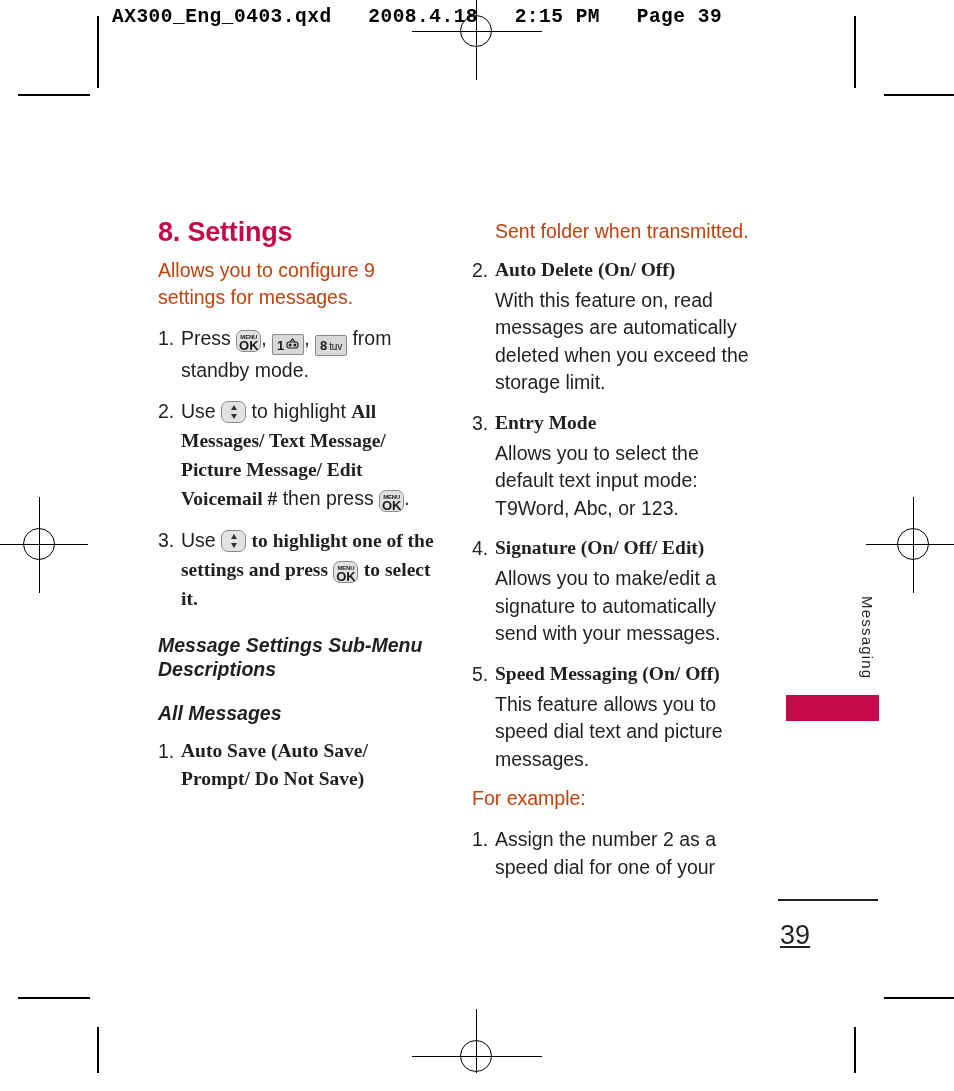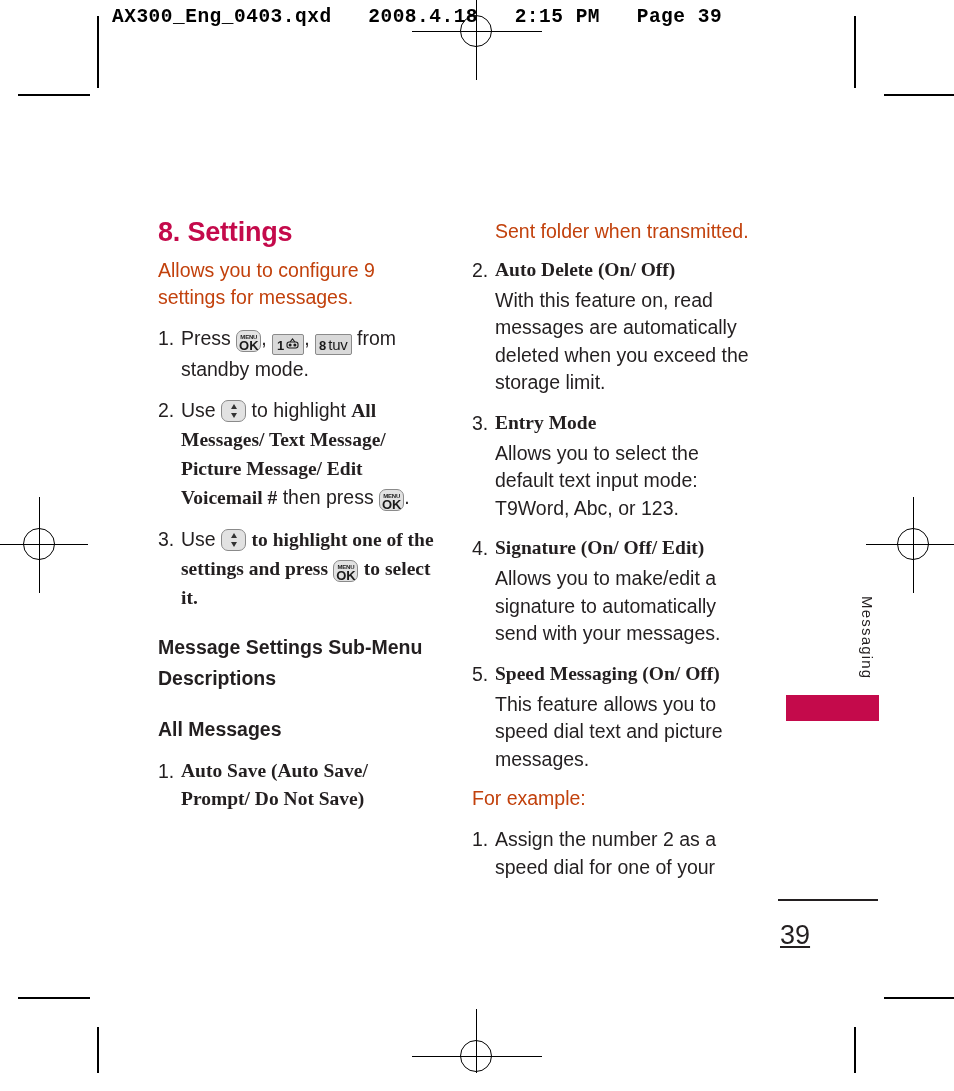--- a/index.html
+++ b/index.html
@@ -108,23 +108,24 @@
   .hang-sub {
     margin: 0 0 12px 23px;
     font-size: 19.5px;
     line-height: 27.5px;
   }
 
   .bold { font-weight: bold; font-family: Liberation Serif, serif; }
   h3.subhead {
     margin: 0 0 12px 0;
     font-size: 19.5px;
-    line-height: 31px;
+    line-height: 24px;
     font-weight: bold;
     color: #231f20;
+    font-style: italic;
   }
   h3.subhead.gap { margin-top: 20px; }
 
   
   .key {
     display: inline-block;
     vertical-align: -5px;
     box-sizing: border-box;
     background: #d9d9d9;
     border: 1px solid #8a8a8a;
@@ -173,21 +174,21 @@
     min-width: 32px;
     height: 21px;
     border-radius: 2px;
     padding: 0 3px;
     line-height: 20px;
     font-size: 13px;
     font-weight: bold;
   }
   .key-num .digit { margin-right: 2px; }
   .key-num .sub {
-    font-size: 15px;
+    font-size: 10px;
     font-weight: normal;
     letter-spacing: -0.2px;
   }
   .key-num .vm {
     display: inline-block;
     vertical-align: 1px;
     width: 13px;
     height: 11px;
   }
 

